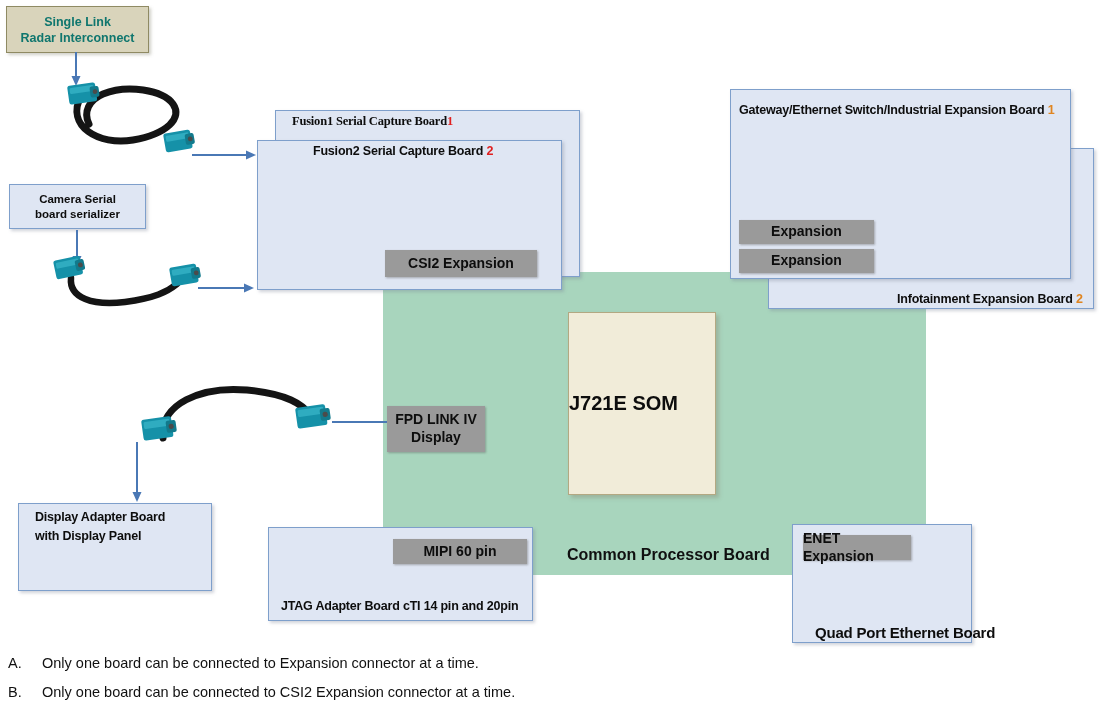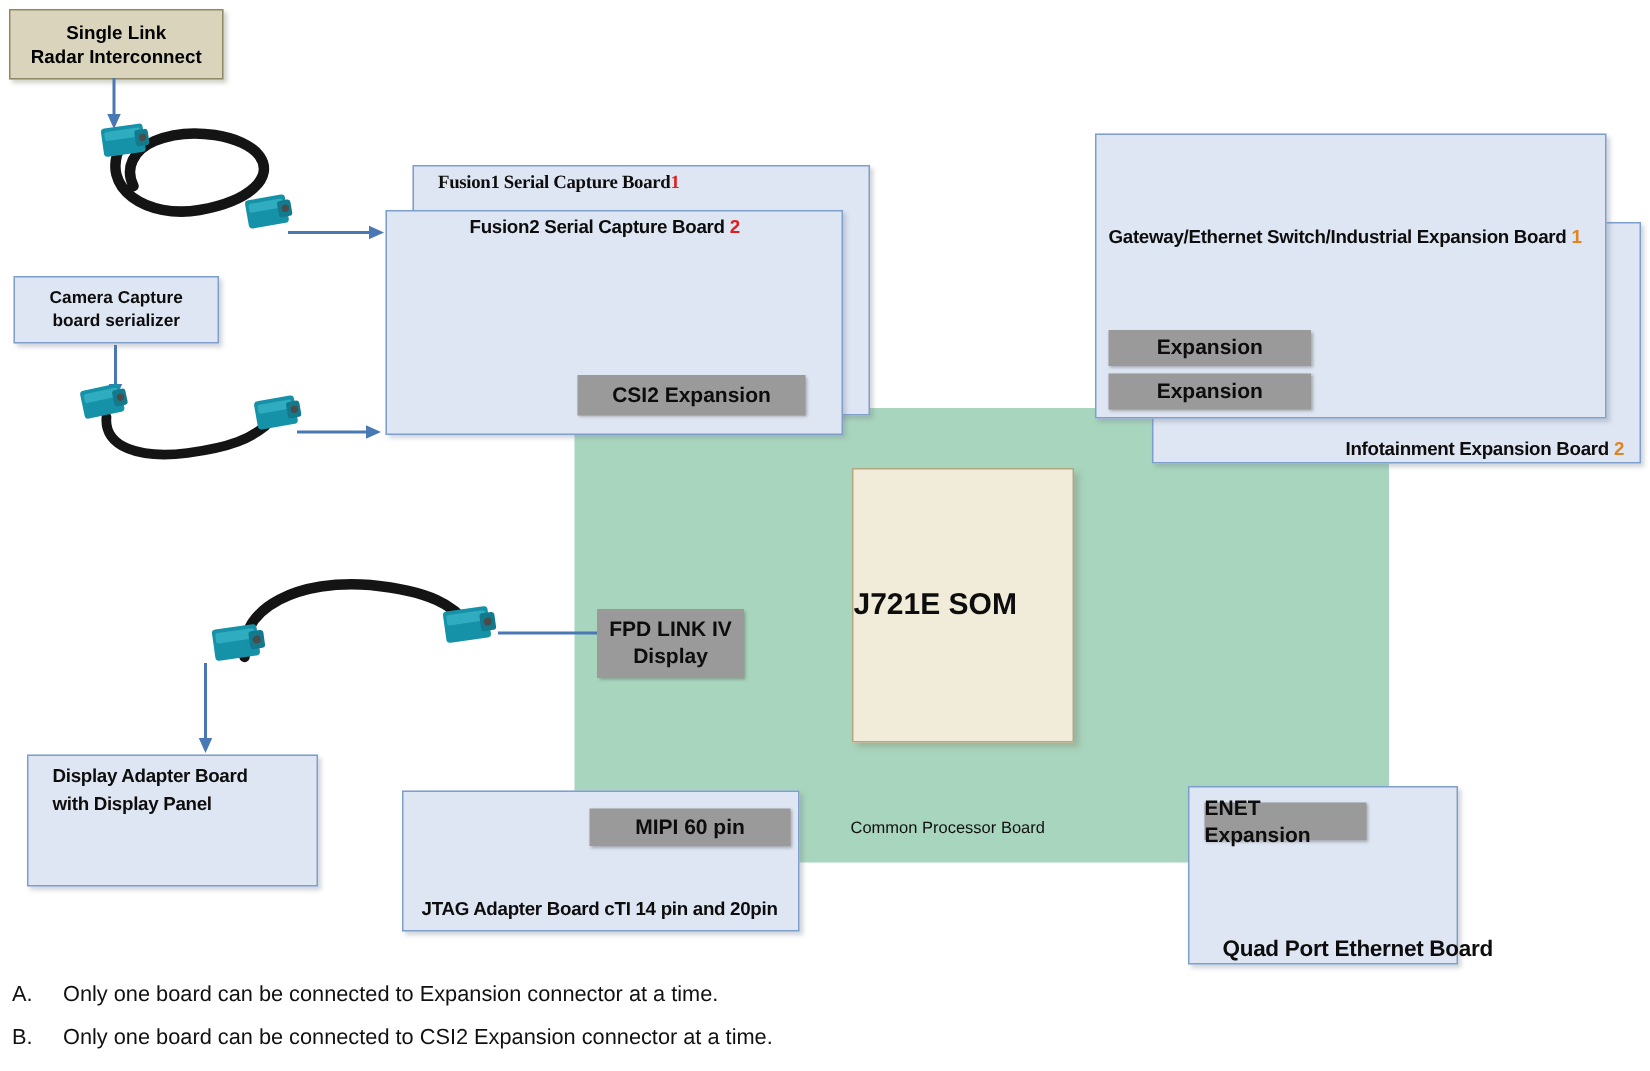--- a/index.html
+++ b/index.html
@@ -41,21 +41,21 @@
     position: absolute;
     background: #d9d4bb;
     border: 1.5px solid #8f8a63;
     box-sizing: border-box;
     display: flex;
     flex-direction: column;
     align-items: center;
     justify-content: center;
     font-weight: bold;
     font-size: 12.5px;
-    color: #000000;
+    color: #0f766e;
     line-height: 1.28;
     box-shadow: 2px 2px 3px rgba(120,120,100,0.35);
   }
 
   .lightbox {
     position: absolute;
     background: #dfe6f3;
     border: 1.5px solid #7e9fcb;
     box-sizing: border-box;
     display: flex;
@@ -70,22 +70,22 @@
   }
 
   
   .green-board {
     position: absolute;
     background: #a8d5bd;
     box-sizing: border-box;
   }
   .green-title {
     position: absolute;
-    font-weight: normal;
-    font-size: 11px;
+    font-weight: bold;
+    font-size: 16px;
     color: #101010;
     white-space: nowrap;
   }
 
   
   .som {
     position: absolute;
     background: #f1ecd9;
     border: 1.5px solid #b3a882;
     box-sizing: border-box;
@@ -179,21 +179,21 @@
       <circle cx="26" cy="9.5" r="2.4" fill="#4b4b4b"></circle>
     </g>
   </svg>
 
   <svg class="arrow-svg" style="left:190px; top:145px;" width="80" height="20">
     <line x1="2" y1="10" x2="58" y2="10" stroke="#4a78b5" stroke-width="2"></line>
     <polygon points="66,10 56,5.5 56,14.5" fill="#4a78b5"></polygon>
   </svg>
 
   <div class="lightbox" style="left:9px; top:184px; width:137px; height:45px;">
-    <span>Camera Capture</span>
+    <span>Camera Serial</span>
     <span>board serializer</span>
   </div>
 
   <svg class="arrow-svg" style="left:0px; top:228px;" width="120" height="42">
     <line x1="77" y1="2" x2="77" y2="30" stroke="#4a78b5" stroke-width="2"></line>
     <polygon points="77,38 72.5,28 81.5,28" fill="#4a78b5"></polygon>
   </svg>
 
   <svg class="arrow-svg" style="left:45px; top:258px;" width="160" height="50">
     <path d="M 26 20 C 24 40, 48 48, 80 44 C 110 40, 122 34, 132 26" fill="none" stroke="#141414" stroke-width="6.5" stroke-linecap="round"></path>
@@ -231,21 +231,21 @@
     <span>CSI2 Expansion</span>
   </div>
 
   <div class="board" style="left:768px; top:148px; width:326px; height:161px; z-index:2;"></div>
   <div class="board-label" style="left:897px; top:292px; font-size:12.5px; z-index:3;">
     <span>Infotainment Expansion Board</span>
     <span class="num-orange">2</span>
   </div>
 
   <div class="board" style="left:730px; top:89px; width:341px; height:190px; z-index:4;"></div>
-  <div class="board-label" style="left:739px; top:103px; font-size:12.5px; z-index:5;margin-top:48px;">
+  <div class="board-label" style="left:739px; top:103px; font-size:12.5px; z-index:5;">
     <span>Gateway/Ethernet Switch/Industrial Expansion Board</span>
     <span class="num-orange">1</span>
   </div>
 
   <div class="chip" style="left:739px; top:220px; width:135px; height:24px; z-index:6;">
     <span>Expansion</span>
   </div>
   <div class="chip" style="left:739px; top:249px; width:135px; height:24px; z-index:6;">
     <span>Expansion</span>
   </div>
@@ -268,21 +268,21 @@
 
   <svg class="arrow-svg" style="left:330px; top:413px;" width="80" height="18">
     <line x1="2" y1="9" x2="70" y2="9" stroke="#4a78b5" stroke-width="2"></line>
   </svg>
 
   <svg class="arrow-svg" style="left:100px; top:440px;" width="80" height="70">
     <line x1="37" y1="2" x2="37" y2="54" stroke="#4a78b5" stroke-width="2"></line>
     <polygon points="37,62 32.5,52 41.5,52" fill="#4a78b5"></polygon>
   </svg>
 
-  <div class="chip" style="left:398px; top:406px; width:98px; height:46px; z-index:6;text-align:center;">
+  <div class="chip" style="left:387px; top:406px; width:98px; height:46px; z-index:6;text-align:center;">
     <span>FPD LINK IV</span>
     <span>Display</span>
   </div>
 
   <div class="board" style="left:18px; top:503px; width:194px; height:88px; z-index:3;"></div>
   <div class="board-label" style="left:35px; top:508px; font-size:12.5px; z-index:4; line-height:1.55;">
     <span>Display Adapter Board</span><br>
     <span>with Display Panel</span>
   </div>
 

